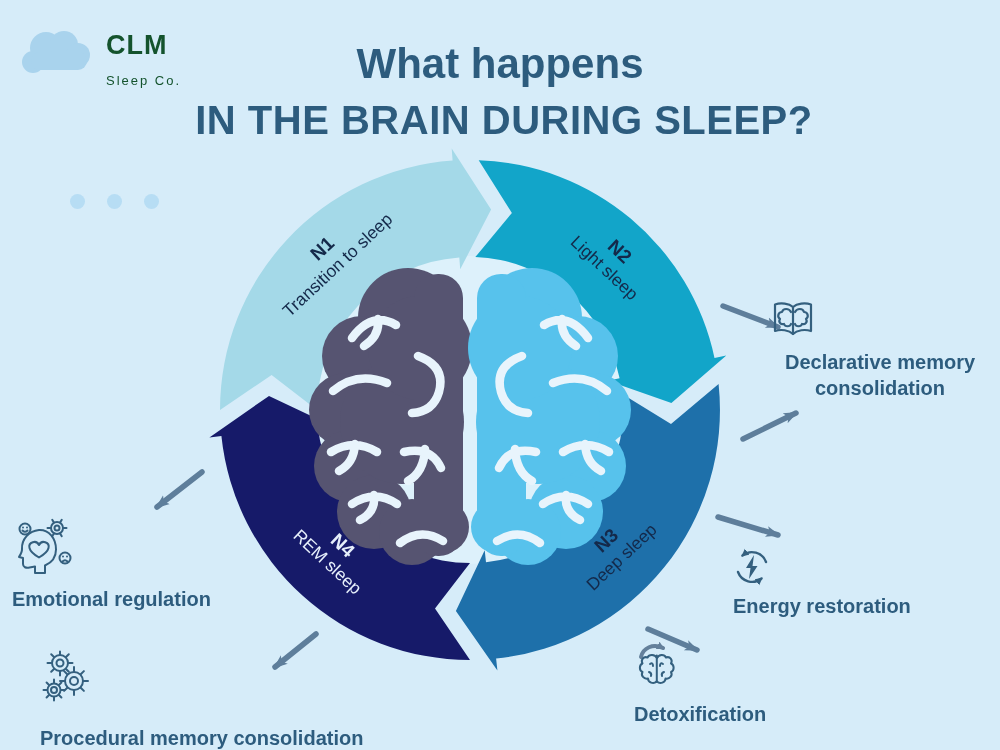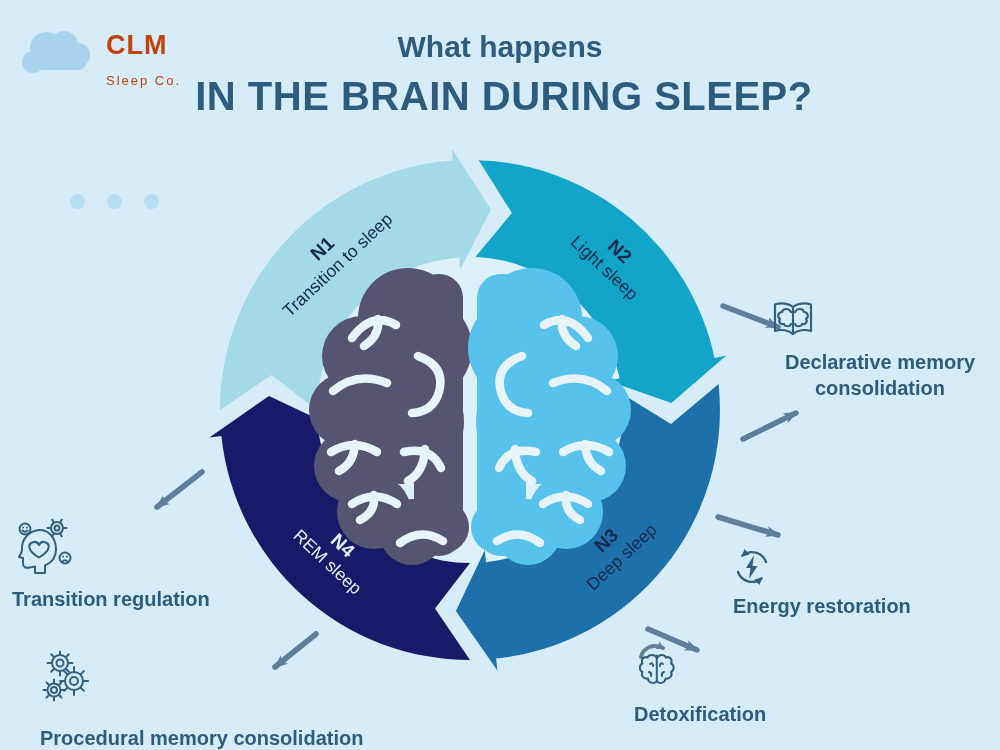--- a/index.html
+++ b/index.html
@@ -5,25 +5,25 @@
   html,body{margin:0;padding:0;width:1000px;height:750px;overflow:hidden;}
   body{
     background:#d6ecf9;
     font-family:"Liberation Sans", sans-serif;
     position:relative;
   }
   .abs{position:absolute;}
   
   .logo{left:18px;top:24px;width:260px;height:64px;}
   .logo-cloud{position:absolute;left:0;top:0;}
-  .logo-text{position:absolute;left:88px;top:8px;color:#c2410c;}
+  .logo-text{position:absolute;left:88px;top:8px;color:#14532d;}
   .logo-name{font-size:27px;font-weight:bold;letter-spacing:1px;line-height:1;}
   .logo-tag{font-size:13px;letter-spacing:2px;margin-top:14px;}
   .title-wrap{left:0;top:0;width:1000px;text-align:center;color:#2d5c7e;}
-  .title-line1{margin-top:30px;font-size:30px;font-weight:bold;}
+  .title-line1{margin-top:40px;font-size:42px;font-weight:bold;}
   .title-line2{margin-top:10px;font-size:40px;font-weight:bold;letter-spacing:.5px;margin-left:8px;}
   
   .dots{left:70px;top:194px;display:flex;gap:22px;}
   .dot{width:15px;height:15px;border-radius:50%;background:#b7ddf4;}
   
   .diagram{left:0;top:0;}
   .stage-id{font-size:19px;font-weight:bold;}
   .stage-name{font-size:17.5px;}
   
   .benefit{position:absolute;display:flex;flex-direction:column;align-items:flex-start;}
@@ -195,21 +195,21 @@
       <circle cx="53" cy="41" r="5.5"></circle>
       <path d="M50.5,44.5 Q53,42 55.5,44.5"></path>
     </g>
     <g fill="#34607f">
       <circle cx="11" cy="10.5" r="1"></circle>
         <circle cx="15" cy="10.5" r="1"></circle>
       <circle cx="51" cy="39.5" r="1"></circle>
         <circle cx="55" cy="39.5" r="1"></circle>
     </g>
   </svg>
-  <div class="benefit-label">Transition regulation</div>
+  <div class="benefit-label">Emotional regulation</div>
 </div>
 
 <div class="benefit b-procedural">
   <svg class="icon" width="50" height="52" viewBox="0 0 50 52">
     <g stroke="#34607f" stroke-width="2" fill="none" stroke-linecap="round">
       <circle cx="20" cy="13" r="8"></circle>
         <circle cx="20" cy="13" r="3.5"></circle>
       <path d="M28.5,13 H32.5 M26,19 L28.8,21.8 M20,21.5 V25.5 M14,19 L11.2,21.8 M11.5,13 H7.5 M14,7 L11.2,4.2 M20,4.5 V1.5 M26,7 L28.8,4.2"></path>
       <circle cx="34" cy="31" r="9"></circle>
         <circle cx="34" cy="31" r="4"></circle>

